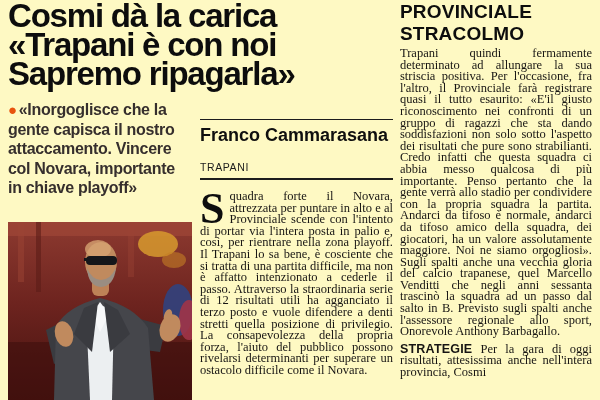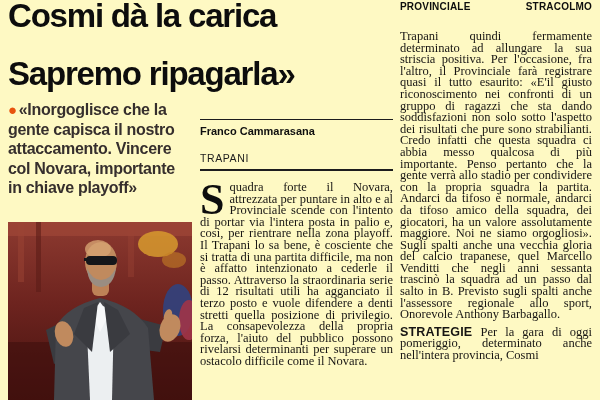--- a/index.html
+++ b/index.html
@@ -20,49 +20,49 @@
     font-family:"Liberation Sans",sans-serif;font-weight:bold;
     font-size:16px;line-height:19.5px;letter-spacing:-0.3px;color:#362f2d;
   }
   .bullet{color:#e8530e;font-size:15px;margin-right:2px;}
   
   .photo{position:absolute;left:8px;top:222px;width:184px;height:178px;overflow:hidden;}
   .photo svg{display:block;width:100%;height:100%;}
   
   .mid-col{position:absolute;left:200px;top:119px;width:193px;}
   .rule-thin{border-top:1.5px solid #1d1d1d;margin-bottom:5px;}
-  .byline-name{font-family:"Liberation Sans",sans-serif;font-weight:bold;font-size:11px;color:#0f0f0f;}
+  .byline-name{font-family:"Liberation Sans",sans-serif;font-weight:bold;font-size:18px;color:#0f0f0f;}
   .byline-place{font-family:"Liberation Sans",sans-serif;font-size:10.5px;letter-spacing:0.6px;color:#1c1c1c;margin-top:15px;}
   .rule-thick{border-top:2.5px solid #1d1d1d;margin-top:5px;margin-bottom:11px;}
   .body-text{
     font-size:12.5px;line-height:11.6px;text-align:justify;
     color:#171513;hyphens:auto;-webkit-hyphens:auto;
   }
   .dropcap{
     float:left;font-family:"Liberation Serif",serif;font-weight:bold;
     font-size:44px;line-height:32px;margin:2px 5px 0 0;color:#0d0d0d;
   }
   
   .right-col{position:absolute;left:400px;top:1px;width:192px;}
   .kicker{
     font-family:"Liberation Sans",sans-serif;font-weight:bold;
-    font-size:10px;color:#0d0d0d;letter-spacing:0.2px;
-    text-align:justify;text-align-last:justify;margin-bottom:19px;
+    font-size:19px;color:#0d0d0d;letter-spacing:0.2px;
+    text-align:justify;text-align-last:justify;margin-bottom:3px;
   }
   .right-col .para1{margin-bottom:6px;}
   .runin{font-family:"Liberation Sans",sans-serif;font-weight:bold;font-size:12.5px;letter-spacing:0.2px;}
 </style>
 </head>
 <body>
 
 <div class="page">
 
   <h1 class="headline" style="margin:0;">
     <span>Cosmi dà la carica</span><br>
-    <br>
+    <span>«Trapani è con noi</span><br>
     <span>Sapremo ripagarla»</span>
   </h1>
 
   <div class="standfirst">
     <span class="bullet">●</span><span>«Inorgoglisce che la gente capisca il nostro attaccamento. Vincere col Novara, importante in chiave playoff»</span>
   </div>
 
   <div class="photo">
     <svg viewBox="0 0 184 178" preserveAspectRatio="xMidYMid slice">
       <defs>
@@ -121,17 +121,17 @@
     <div class="body-text">
       <span class="dropcap">S</span><span>quadra forte il Novara, attrezzata per puntare in alto e al Provinciale scende con l'intento di portar via l'intera posta in palio e, così, per rientrare nella zona playoff. Il Trapani lo sa bene, è cosciente che si tratta di una partita difficile, ma non è affatto intenzionato a cederle il passo. Attraverso la straordinaria serie di 12 risultati utili ha agganciato il terzo posto e vuole difendere a denti stretti quella posizione di privilegio. La consapevolezza della propria forza, l'aiuto del pubblico possono rivelarsi determinanti per superare un ostacolo difficile come il Novara.</span>
     </div>
   </div>
 
   <div class="right-col">
     <div class="kicker">PROVINCIALE STRACOLMO</div>
     <div class="body-text para1">Trapani quindi fermamente determinato ad allungare la sua striscia positiva. Per l'occasione, fra l'altro, il Provinciale farà registrare quasi il tutto esaurito: «E'il giusto riconoscimento nei confronti di un gruppo di ragazzi che sta dando soddisfazioni non solo sotto l'aspetto dei risultati che pure sono strabilianti. Credo infatti che questa squadra ci abbia messo qualcosa di più importante. Penso pertanto che la gente verrà allo stadio per condividere con la propria squadra la partita. Andarci da tifoso è normale, andarci da tifoso amico della squadra, dei giocatori, ha un valore assolutamente maggiore. Noi ne siamo orgogliosi». Sugli spalti anche una vecchia gloria del calcio trapanese, quel Marcello Venditti che negli anni sessanta trascinò la squadra ad un passo dal salto in B. Previsto sugli spalti anche l'assessore regionale allo sport, Onorevole Anthony Barbagallo.</div>
     <div class="body-text">
       <span class="runin">STRATEGIE</span>
-      <span>Per la gara di oggi pomeriggio, determinato anche nell'intera provincia, Cosmi</span>
+      <span>Per la gara di oggi risultati, attesissima anche nell'intera provincia, Cosmi</span>
     </div>
   </div>
 
 </div>
 
 </body></html>

